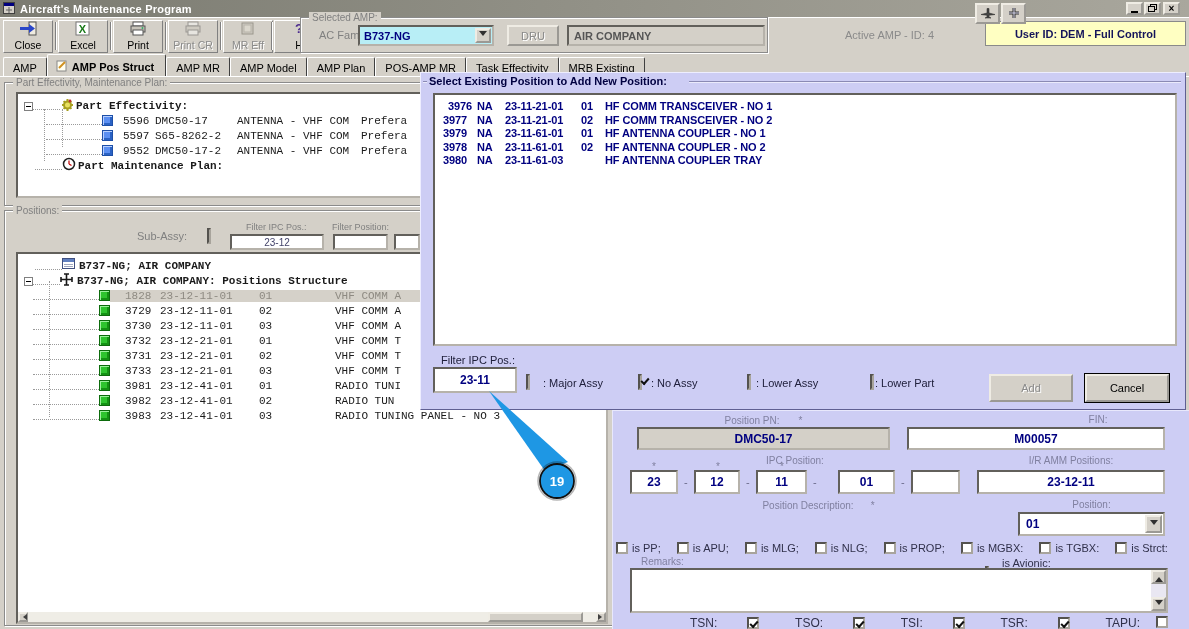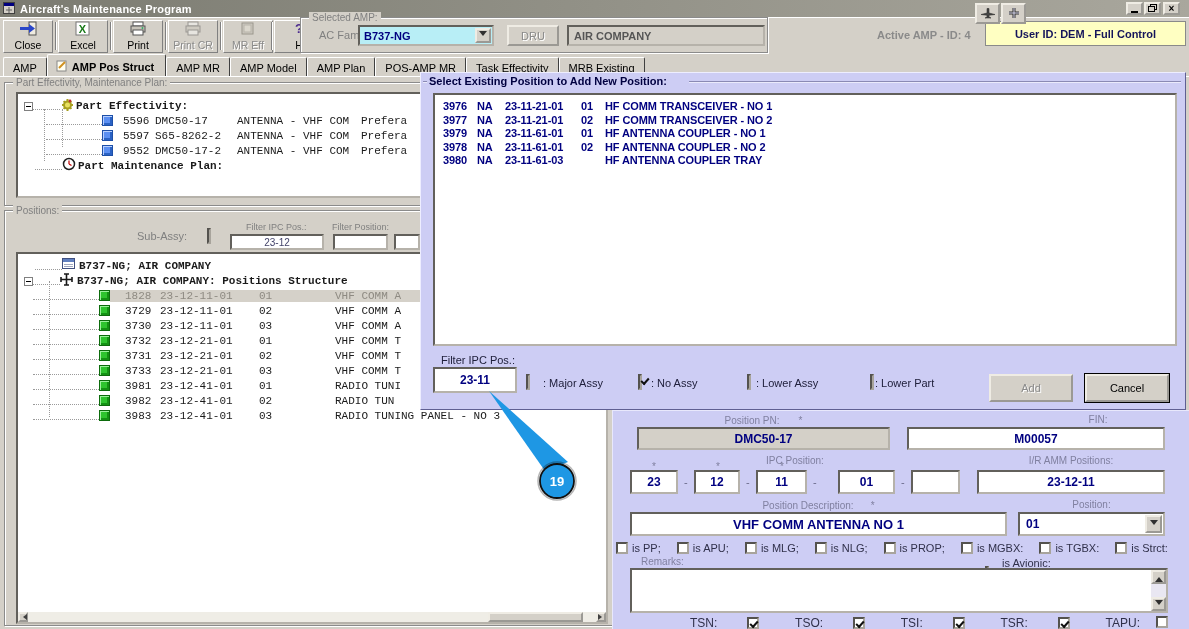--- a/index.html
+++ b/index.html
@@ -167,21 +167,21 @@
           </span>
       </div>
       <div class="abs btn3d" style="left:206px; top:7px; width:52px; height:21px; display:flex; align-items:center; justify-content:center; color:#8a8a8a; text-shadow:1px 1px 0 #fff;">
           <span>DRU</span>
         </div>
       <div class="abs sunk" style="left:266px; top:7px; width:198px; height:21px; background:#d4d0c8; display:flex; align-items:center; padding-left:5px; color:#555; font-weight:bold;">
           <span>AIR COMPANY</span>
         </div>
     </div>
 
-    <span class="abs" style="left:845px; top:11px; color:#8a8a8a; font-weight:bold;margin-left:32px;">Active AMP - ID: 4</span>
+    <span class="abs" style="left:845px; top:11px; color:#8a8a8a; font-weight:normal;">Active AMP - ID: 4</span>
     <div class="abs" style="left:985px; top:3px; width:201px; height:25px; background:#ffffc2; border:1px solid #8a8a8a; display:flex; align-items:center; justify-content:center; font-weight:bold; color:#14145a;">
         <span>User ID: DEM - Full Control</span>
       </div>
   </div>
 
   <div class="abs btn3d" style="left:975px; top:3px; width:25px; height:21px; display:flex; align-items:center; justify-content:center;">
       <span><svg width="16" height="13">
           <path d="M1 8.5 L7 7 L7 2.5 L9 2.5 L9 7 L15 8.5 L9 9.3 L9 11 L11 12 L5 12 L7 11 L7 9.3 Z" fill="#454545" stroke="#202020" stroke-width="0.5"></path>
         </svg></span>
     </div>
@@ -441,21 +441,21 @@
 
   
   <div class="dlg">
     <span class="abs" style="left:8px; top:2px; font-weight:bold; color:#000040; background:#cdcdf4; padding-right:4px; z-index:2;">Select Existing Position to Add New Position:</span>
     <div class="abs" style="left:2px; top:8px; width:4px; height:2px; border-top:1px solid #8a8ab4; border-bottom:1px solid #eaeafc;"></div>
     <div class="abs" style="left:268px; top:8px; width:492px; height:2px; border-top:1px solid #8a8ab4; border-bottom:1px solid #eaeafc;"></div>
 
     <div class="abs sunk" style="left:12px; top:20px; width:744px; height:253px; padding:5px 0 0 8px; overflow:hidden;">
       <div id="dlg-rows">
           <div class="dlgrow">
-            <span style="width: 34px; flex: 0 0 auto;">3976</span>
+            <span style="width: 34px; flex: 0 0 auto; text-align: center;">3976</span>
             <span style="width: 28px; flex: 0 0 auto;">NA</span>
             <span style="width: 76px; flex: 0 0 auto;">23-11-21-01</span>
             <span style="width: 24px; flex: 0 0 auto;">01</span>
             <span>HF COMM TRANSCEIVER - NO 1</span>
           </div>
           <div class="dlgrow">
             <span style="width: 34px; flex: 0 0 auto;">3977</span>
             <span style="width: 28px; flex: 0 0 auto;">NA</span>
             <span style="width: 76px; flex: 0 0 auto;">23-11-21-01</span>
             <span style="width: 24px; flex: 0 0 auto;">02</span>
@@ -542,23 +542,20 @@
     </div>
   <div class="abs lavlabel" style="left:977px; top:455px; width:188px; text-align:center;">I/R AMM Positions:</div>
   <div class="abs sunk" style="left:977px; top:470px; width:188px; height:24px; display:flex; align-items:center; justify-content:center;">
     <span class="navyval" style="font-size:12px;">23-12-11</span>
   </div>
 
   <div class="abs" style="left:630px; top:499px; width:377px; text-align:center;">
     <span class="lavlabel">Position Description:</span>
     <span class="lavlabel" style="margin-left:14px;">*</span>
   </div>
-  <div class="abs sunk" style="left:630px; top:512px; width:377px; height:24px; display:flex; align-items:center; justify-content:center;">
-    <span class="navyval" style="font-size:13px;">VHF COMM ANTENNA NO 1</span>
-  </div>
   <div class="abs lavlabel" style="left:1018px; top:499px; width:147px; text-align:center;">Position:</div>
   <div class="abs sunk" style="left:1018px; top:512px; width:147px; height:24px; display:flex; align-items:center;">
     <span style="flex:1; padding-left:6px; font-weight:bold; color:#000080; font-size:12px;">01</span>
     <span class="btn3d" style="width:17px; height:18px; margin-right:1px; display:flex; align-items:center; justify-content:center;">
         <span class="tri-d"></span>
       </span>
   </div>
 
   <div id="flag-row" class="abs" style="left:616px; top:542px; width:552px; display:flex; justify-content:space-between;">
       <span style="display: flex; align-items: center; gap: 4px;">

